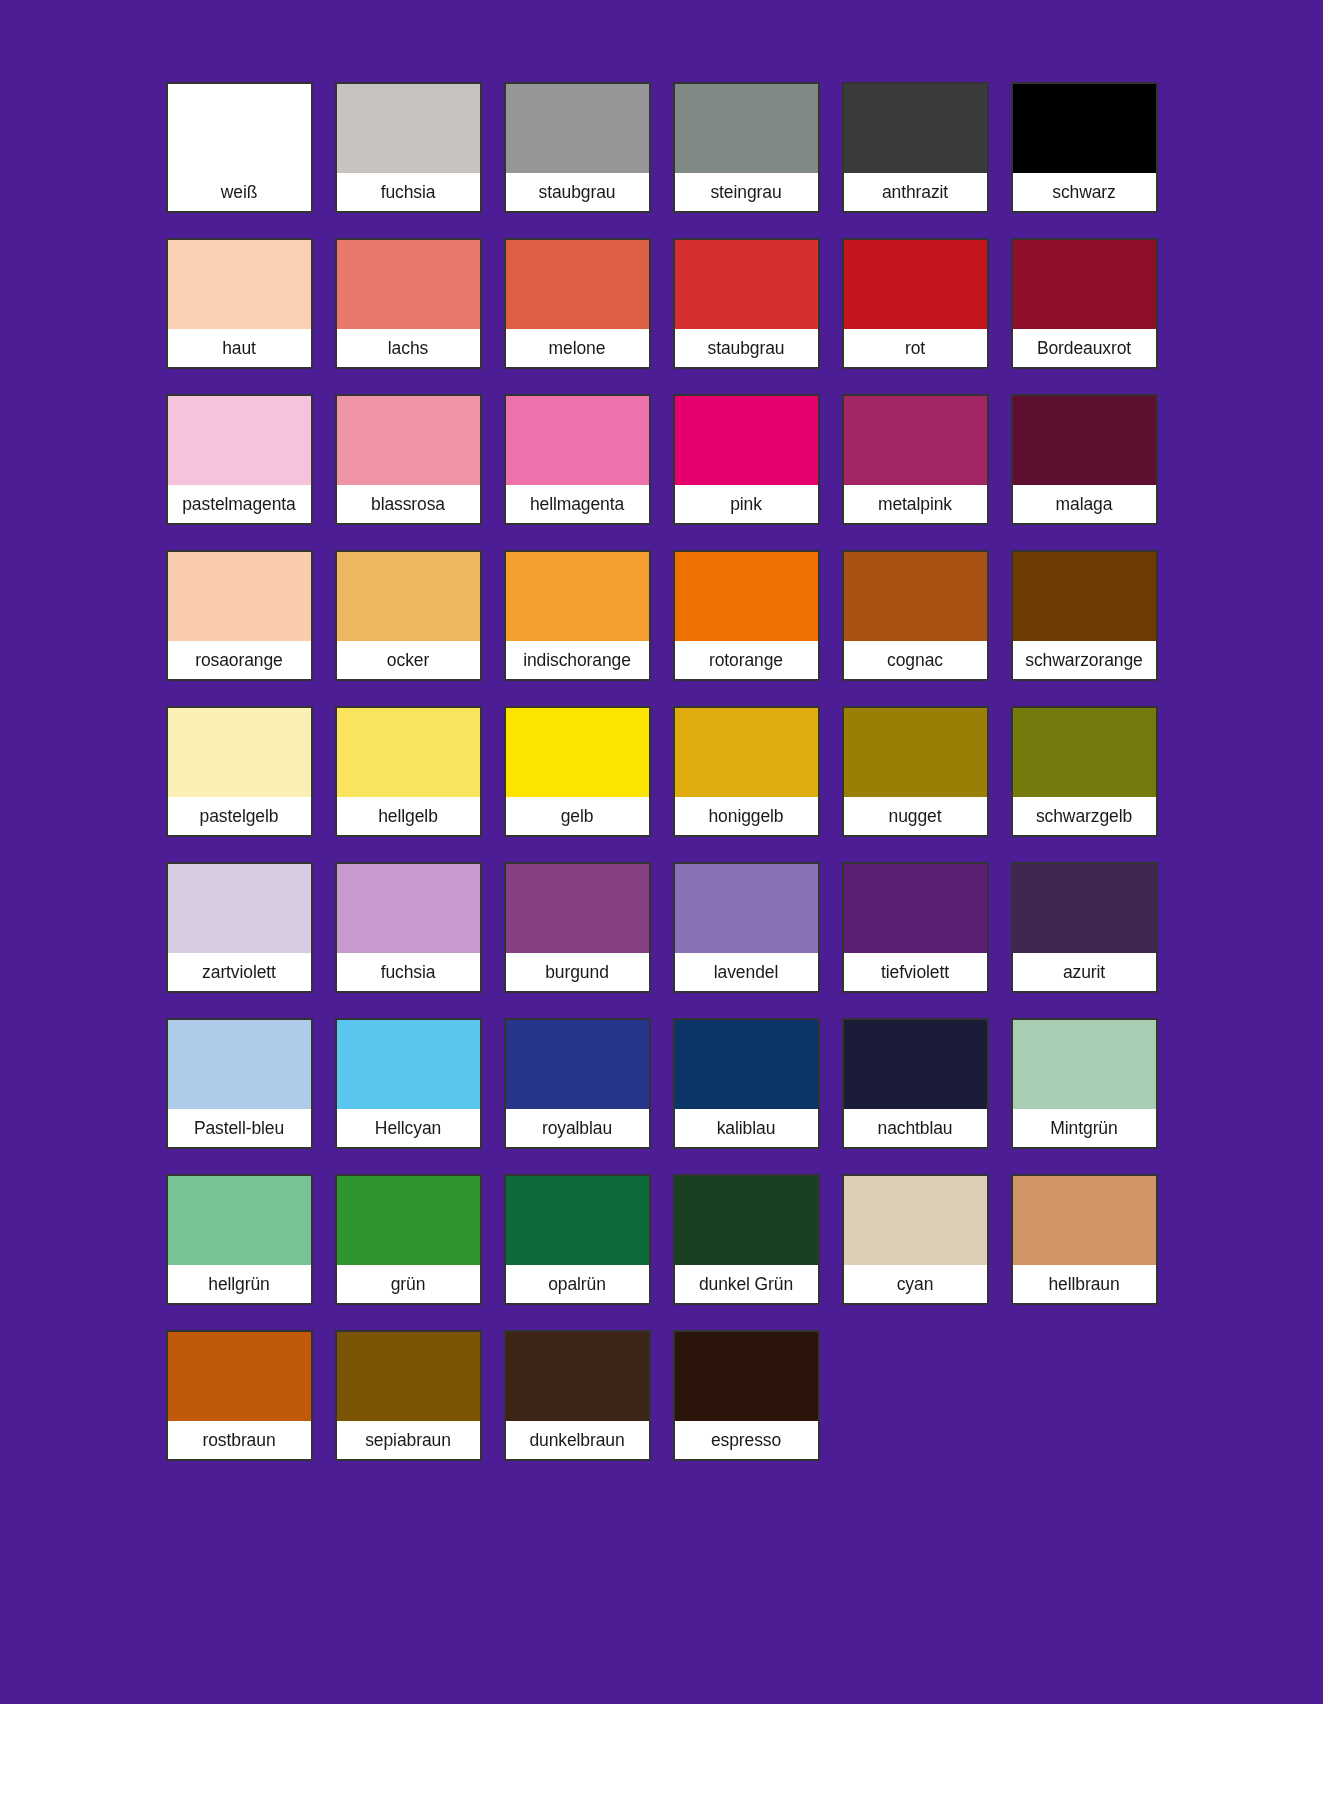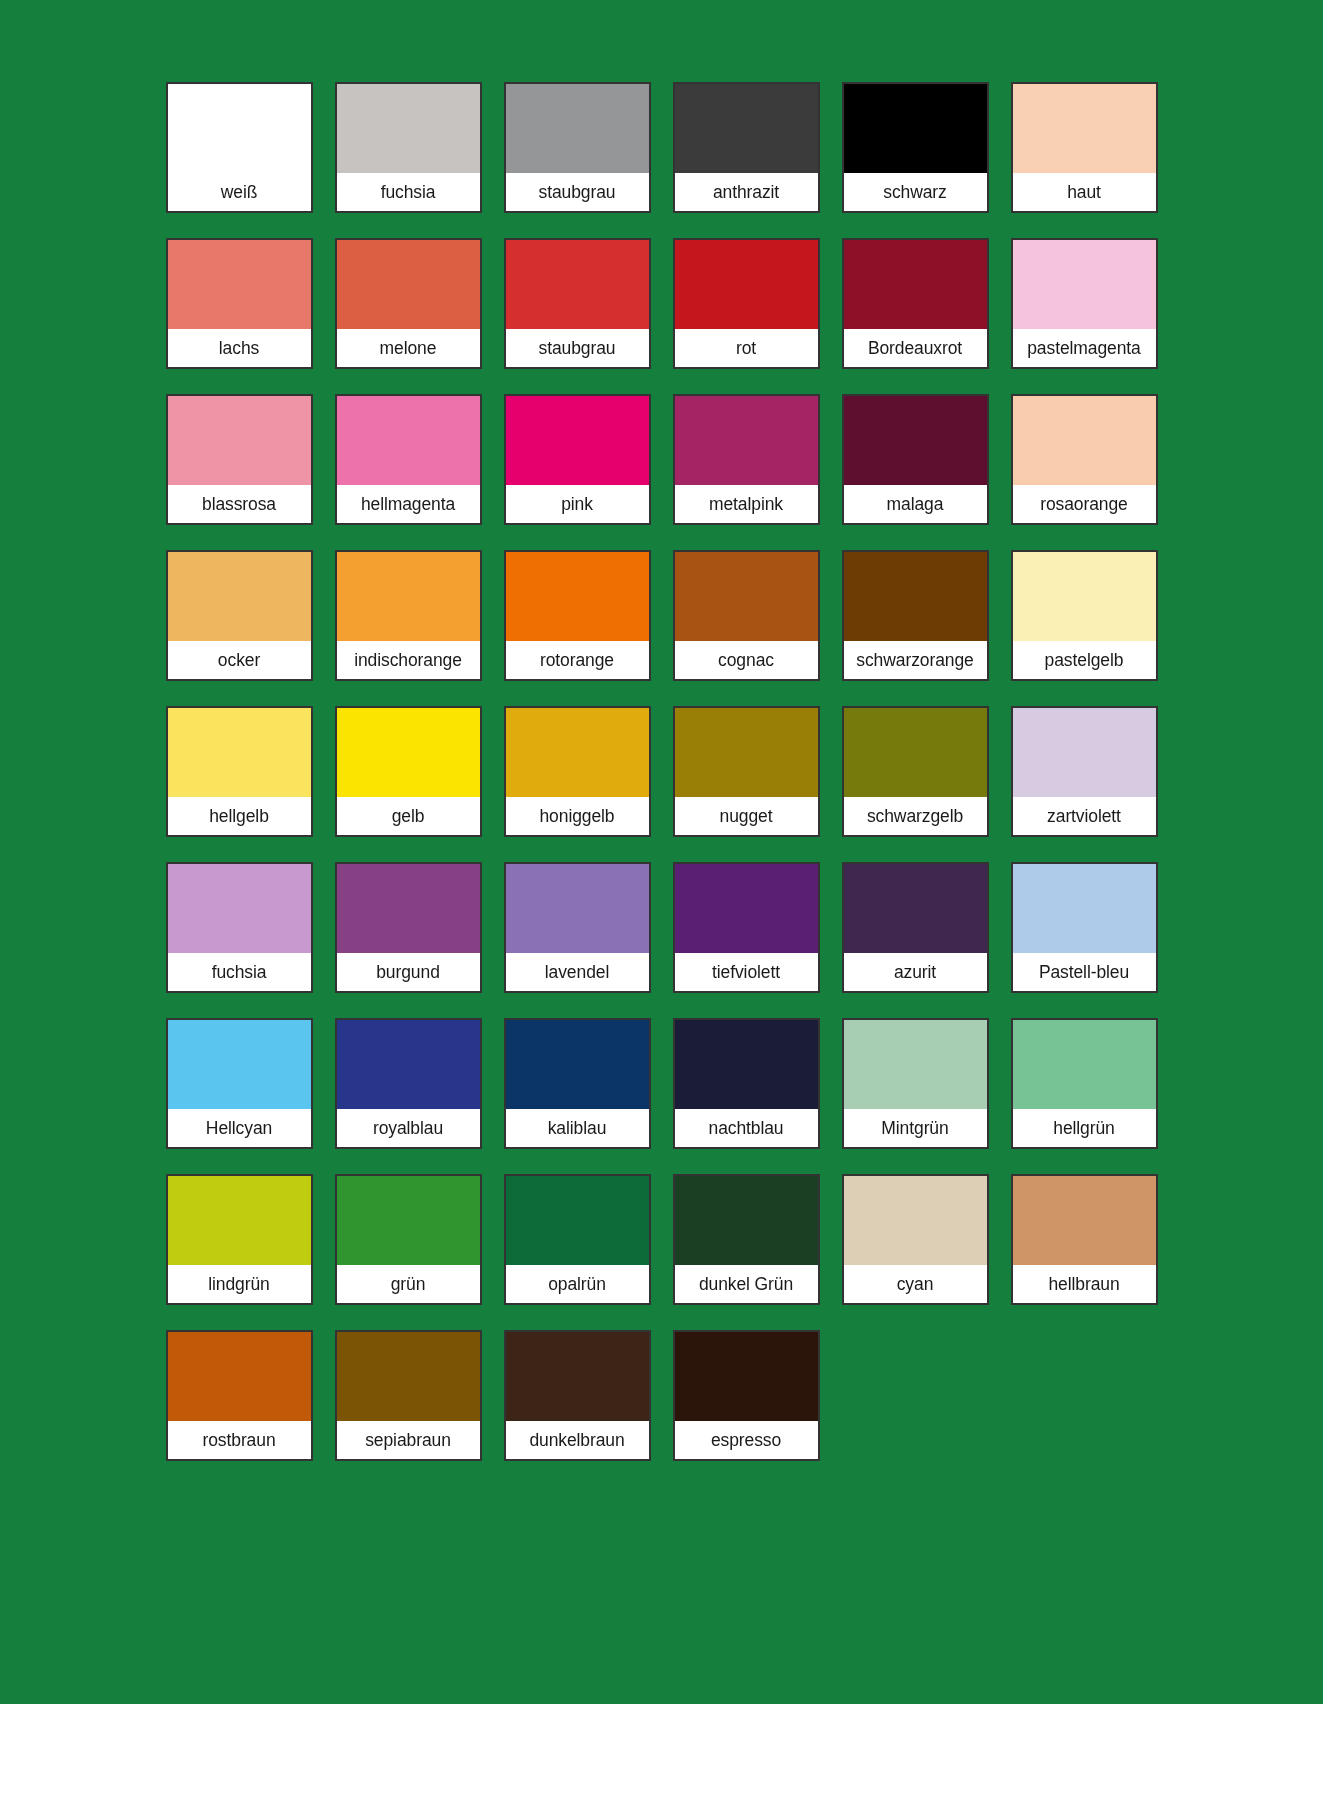--- a/index.html
+++ b/index.html
@@ -12,21 +12,21 @@
     height: 1795px;
     font-family: "Liberation Sans", sans-serif;
     -webkit-font-smoothing: antialiased;
   }
 
   #palette-sheet {
     box-sizing: border-box;
     width: 1323px;
     height: 1704px;
     padding: 82px 0 0 0;
-    background: #15803d;
+    background: #4c1d95;
   }
 
   .palette-grid {
     display: grid;
     grid-template-columns: repeat(6, 147px);
     grid-auto-rows: 156px;
     column-gap: 22px;
     row-gap: 0px;
     justify-content: center;
   }
@@ -72,20 +72,24 @@
       </div>
       <div class="swatch-cell">
         <div class="swatch-color" style="background: rgb(198, 195, 193);"></div>
         <div class="swatch-label">fuchsia</div>
       </div>
       <div class="swatch-cell">
         <div class="swatch-color" style="background: rgb(148, 150, 152);"></div>
         <div class="swatch-label">staubgrau</div>
       </div>
       <div class="swatch-cell">
+        <div class="swatch-color" style="background: rgb(126, 138, 131);"></div>
+        <div class="swatch-label">steingrau</div>
+      </div>
+      <div class="swatch-cell">
         <div class="swatch-color" style="background: rgb(59, 59, 59);"></div>
         <div class="swatch-label">anthrazit</div>
       </div>
       <div class="swatch-cell">
         <div class="swatch-color" style="background: rgb(0, 0, 0);"></div>
         <div class="swatch-label">schwarz</div>
       </div>
       <div class="swatch-cell">
         <div class="swatch-color" style="background: rgb(250, 208, 181);"></div>
         <div class="swatch-label">haut</div>
@@ -228,24 +232,20 @@
       </div>
       <div class="swatch-cell">
         <div class="swatch-color" style="background: rgb(167, 205, 178);"></div>
         <div class="swatch-label">Mintgrün</div>
       </div>
       <div class="swatch-cell">
         <div class="swatch-color" style="background: rgb(119, 195, 150);"></div>
         <div class="swatch-label">hellgrün</div>
       </div>
       <div class="swatch-cell">
-        <div class="swatch-color" style="background: rgb(191, 204, 16);"></div>
-        <div class="swatch-label">lindgrün</div>
-      </div>
-      <div class="swatch-cell">
         <div class="swatch-color" style="background: rgb(49, 149, 47);"></div>
         <div class="swatch-label">grün</div>
       </div>
       <div class="swatch-cell">
         <div class="swatch-color" style="background: rgb(12, 107, 57);"></div>
         <div class="swatch-label">opalrün</div>
       </div>
       <div class="swatch-cell">
         <div class="swatch-color" style="background: rgb(26, 63, 34);"></div>
         <div class="swatch-label">dunkel Grün</div>

